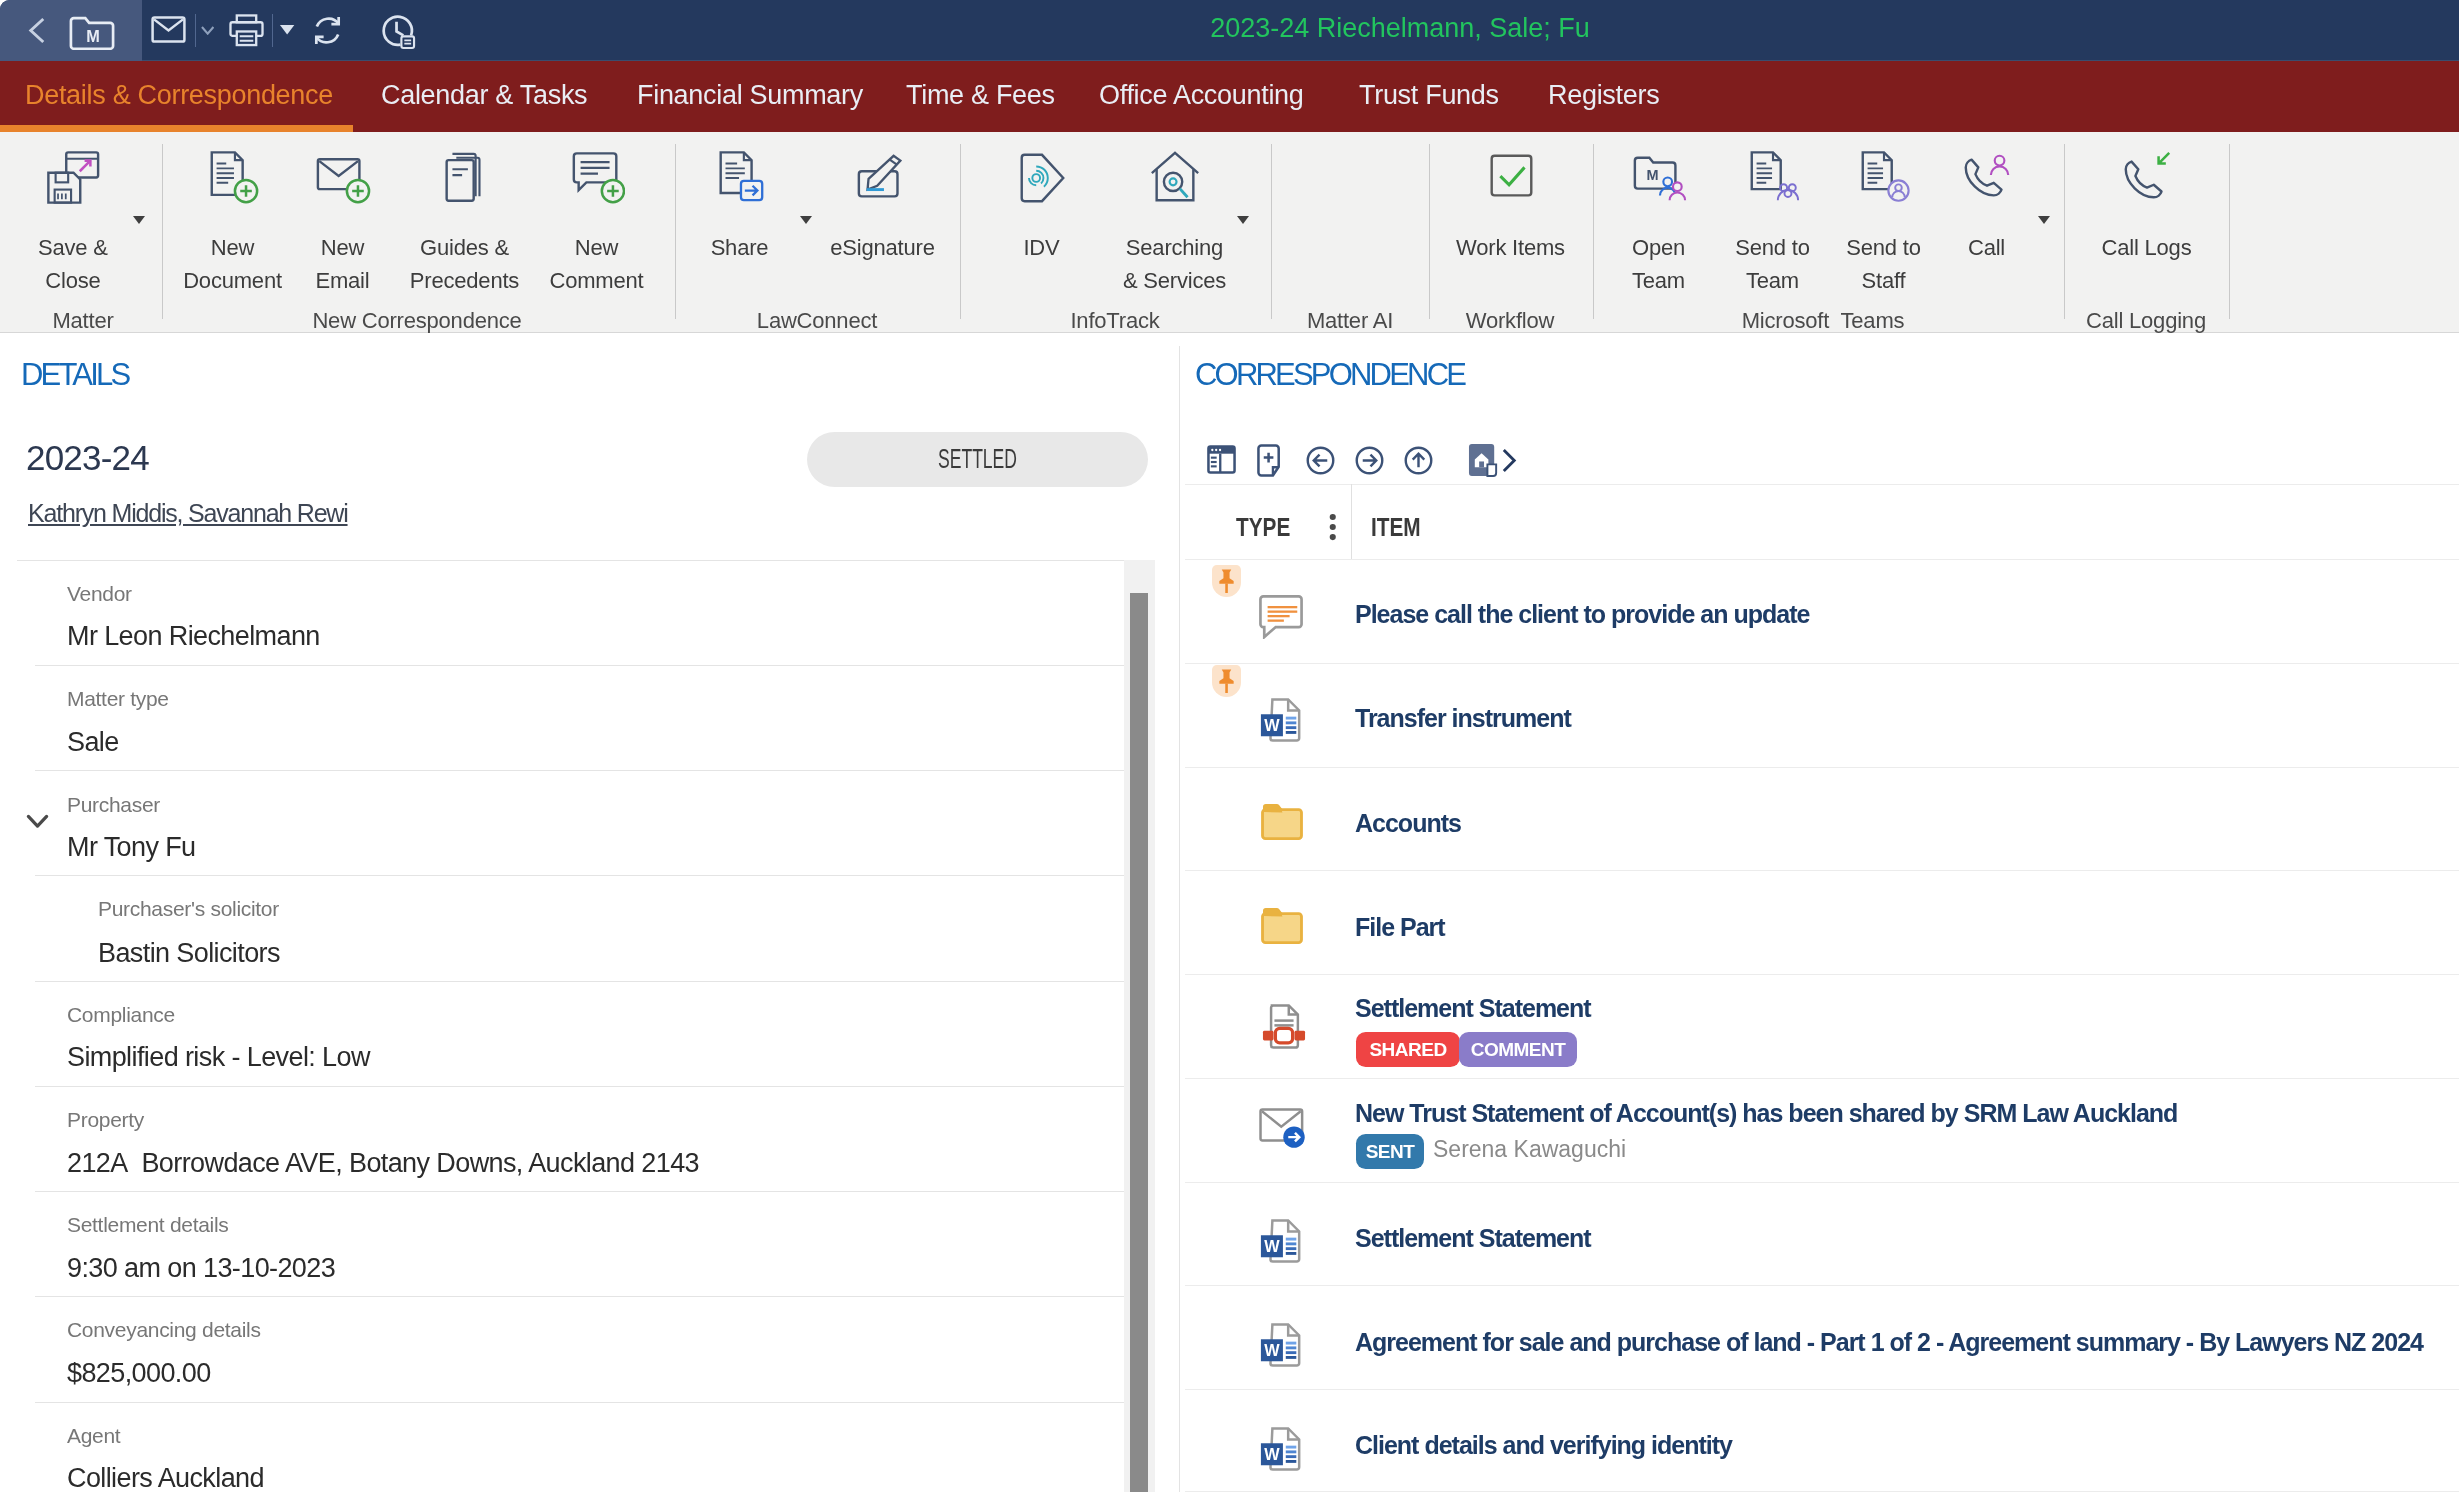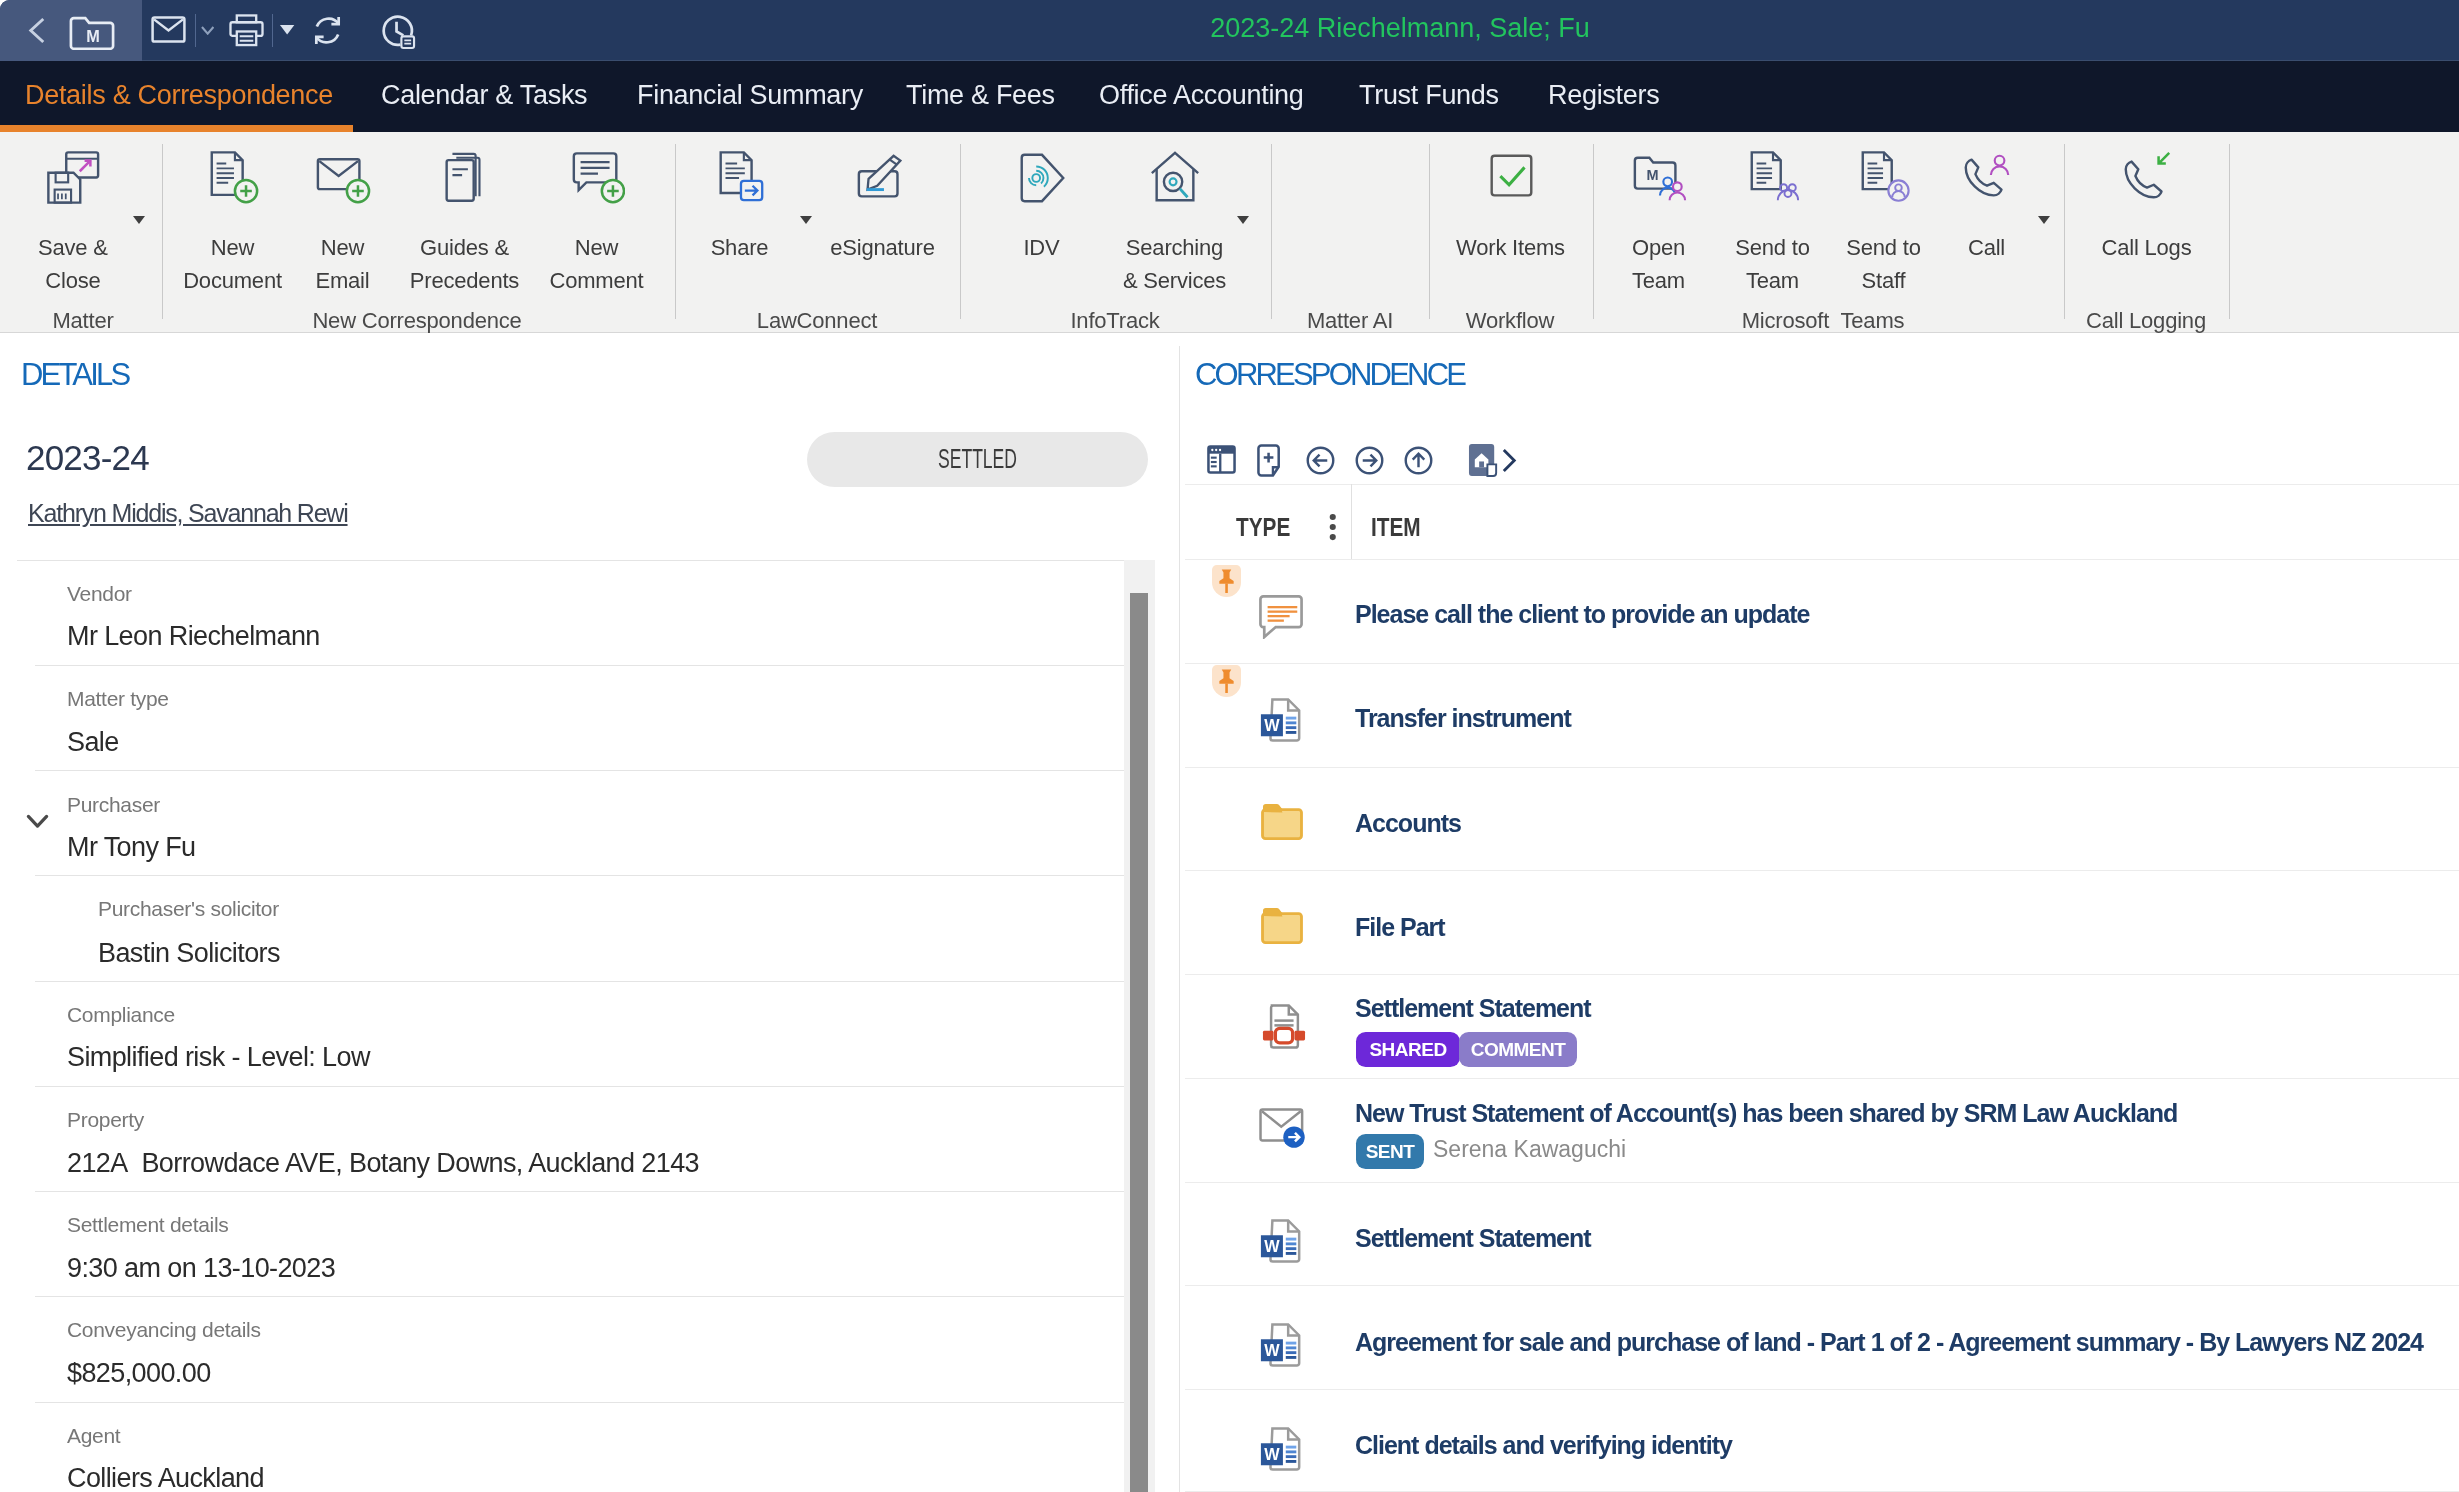--- a/index.html
+++ b/index.html
@@ -9,21 +9,21 @@
 
 #topbar { position:absolute; left:0; top:0; width:2459px; height:61px;
   background:#24395e; border-top-left-radius:9.6px; box-shadow:inset 0 -1px 0 rgba(255,255,255,0.10); }
 #qahl { position:absolute; left:0; top:0; width:142px; height:61px;
   background:#46587d; border-top-left-radius:9.6px; }
 #title { position:absolute; left:1208px; top:11.5px; width:384px; text-align:center;
   font-size:27px; line-height:33px; color:#22c55e; white-space:nowrap; }
 .qsep { position:absolute; top:14.4px; width:1px; height:33px; background:#51678f; }
 
 #tabbar { position:absolute; left:0; top:61px; width:2459px; height:71px;
-  background:#0f172a; }
+  background:#7f1d1d; }
 .tab { position:absolute; top:18px; line-height:33px; font-size:27px;
   color:#e9edf4; letter-spacing:-0.3px; white-space:nowrap; }
 #tab0 { color:#e8832c; }
 #tabul { position:absolute; left:0px; top:64px; width:353px; height:6.7px; background:#e8832c; }
 
 #ribbon { position:absolute; left:0; top:132px; width:2459px; height:201px;
   background:#f2f2f1; border-bottom:1.9px solid #d7d7d7; }
 .gsep { position:absolute; top:11.5px; width:1px; height:175px; background:#c9c9c9; }
 .rbtn { position:absolute; top:18px; text-align:center; color:#3d3d3d;
   font-size:22px; line-height:33px; letter-spacing:-0.2px; }
@@ -448,21 +448,21 @@
     <svg class="abs" style="left:1262px; top:1003px;" width="44" height="48" viewBox="0 0 46 50">
       <path d="M9 2.5 h19 L37.5 12 v32 a2.5 2.5 0 0 1 -2.5 2.5 h-23 a2.5 2.5 0 0 1 -2.5 -2.5 v-39 a2.5 2.5 0 0 1 2.5 -2.5 Z" fill="#fff" stroke="#8f8f8f" stroke-width="2.6"></path>
       <path d="M28 2.5 v9.5 H37.5" fill="none" stroke="#8f8f8f" stroke-width="2.6"></path>
       <rect x="13" y="17" width="20" height="2.6" fill="#8f8f8f"></rect>
       <rect x="13" y="22" width="20" height="2.6" fill="#8f8f8f"></rect>
       <rect x="1" y="29" width="11" height="10" rx="1.5" fill="#d54a2b"></rect>
       <rect x="34" y="29" width="11" height="10" rx="1.5" fill="#d54a2b"></rect>
       <rect x="14" y="26.5" width="18" height="15" rx="4.5" fill="#fff" stroke="#d54a2b" stroke-width="3.4"></rect>
     </svg>
     <div class="ittl" style="top:996px;">Settlement Statement</div>
-    <div class="badge" style="left:1356px; top:1032px; width:104px; line-height:35px; background:#6d28d9;">SHARED</div>
+    <div class="badge" style="left:1356px; top:1032px; width:104px; line-height:35px; background:#ef4444;">SHARED</div>
     <div class="badge" style="left:1459px; top:1032px; width:118px; line-height:35px; background:#8a7cc9;">COMMENT</div>
 
     <svg class="abs" style="left:1259px; top:1107px;" width="48" height="44" viewBox="0 0 50 46">
       <rect x="1.5" y="2.5" width="43.5" height="32.5" rx="2" fill="none" stroke="#8f8f8f" stroke-width="2.6"></rect>
       <path d="M3 4.5 L23.2 20.5 L43.5 4.5" fill="none" stroke="#8f8f8f" stroke-width="2.6"></path>
       <circle cx="36.5" cy="31.5" r="11.2" fill="#1d60c2"></circle>
       <path d="M30.5 31.5 h11 M37.5 27 l4.5 4.5 -4.5 4.5" fill="none" stroke="#fff" stroke-width="2.6"></path>
     </svg>
     <div class="ittl" style="top:1101px;">New Trust Statement of Account(s) has been shared by SRM Law Auckland</div>
     <div class="badge" style="left:1356px; top:1134px; width:68px; line-height:35px; background:#3279ab;">SENT</div>

